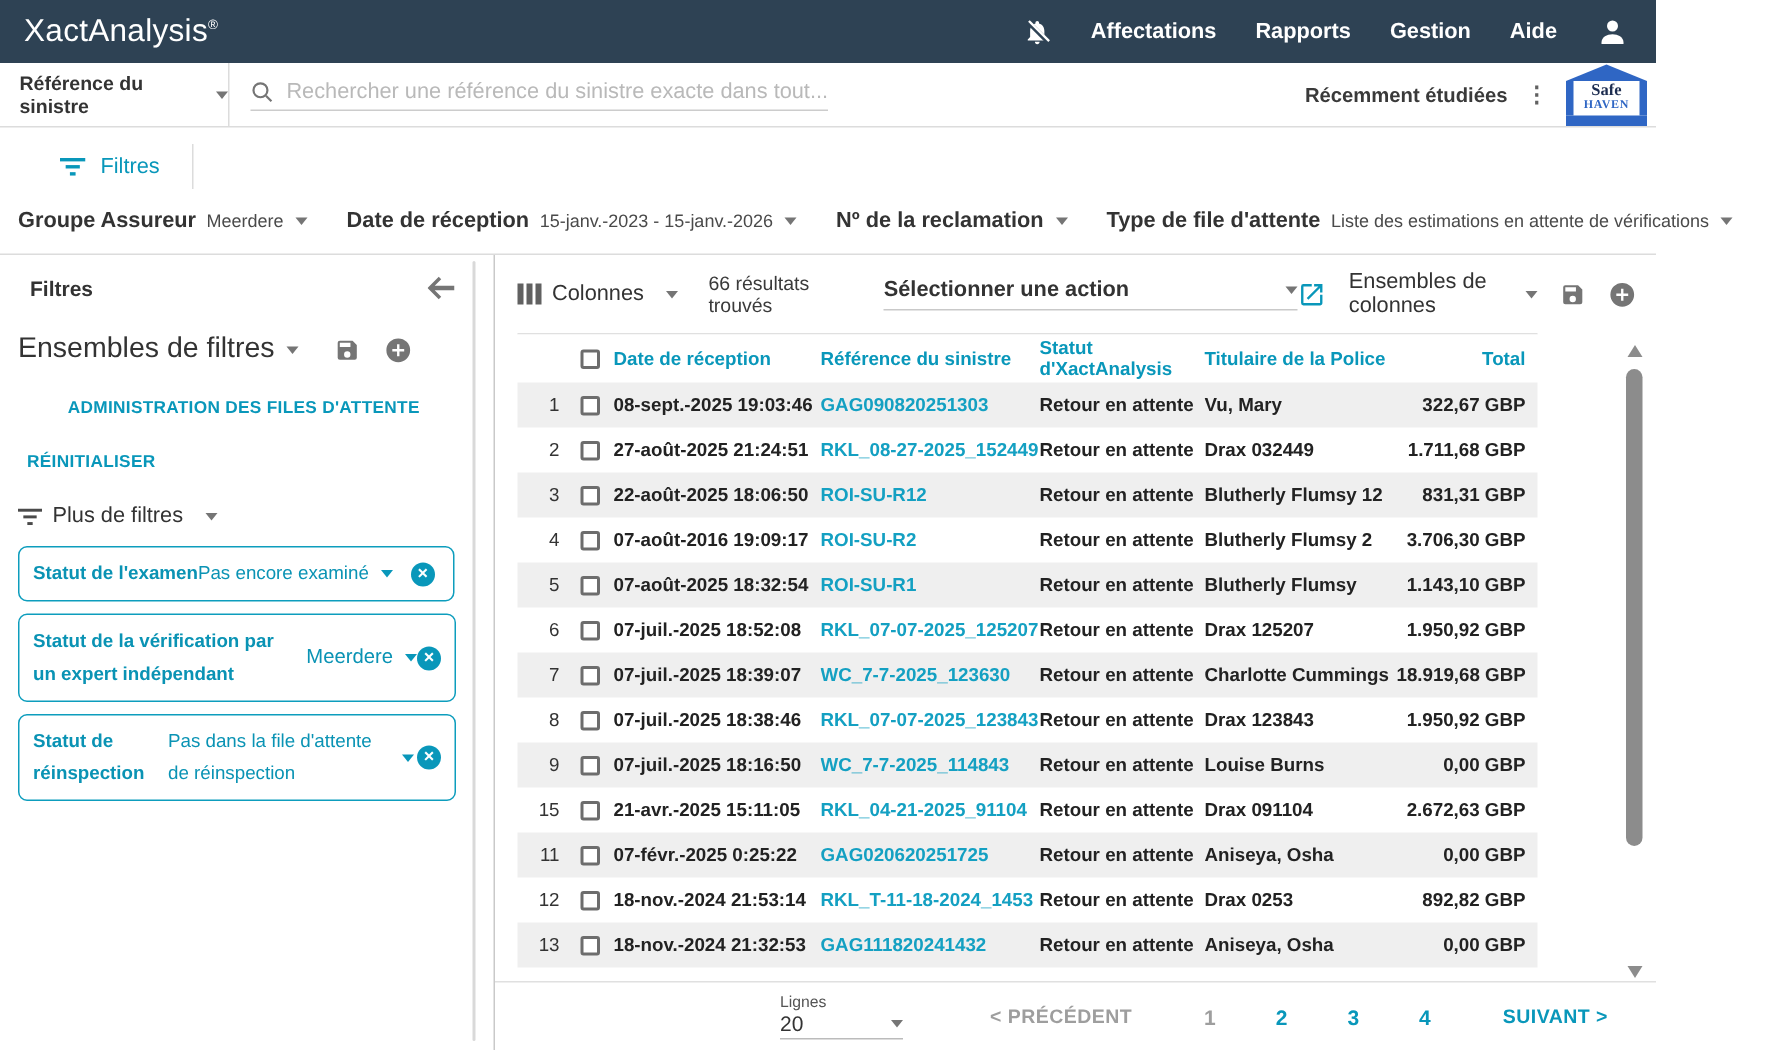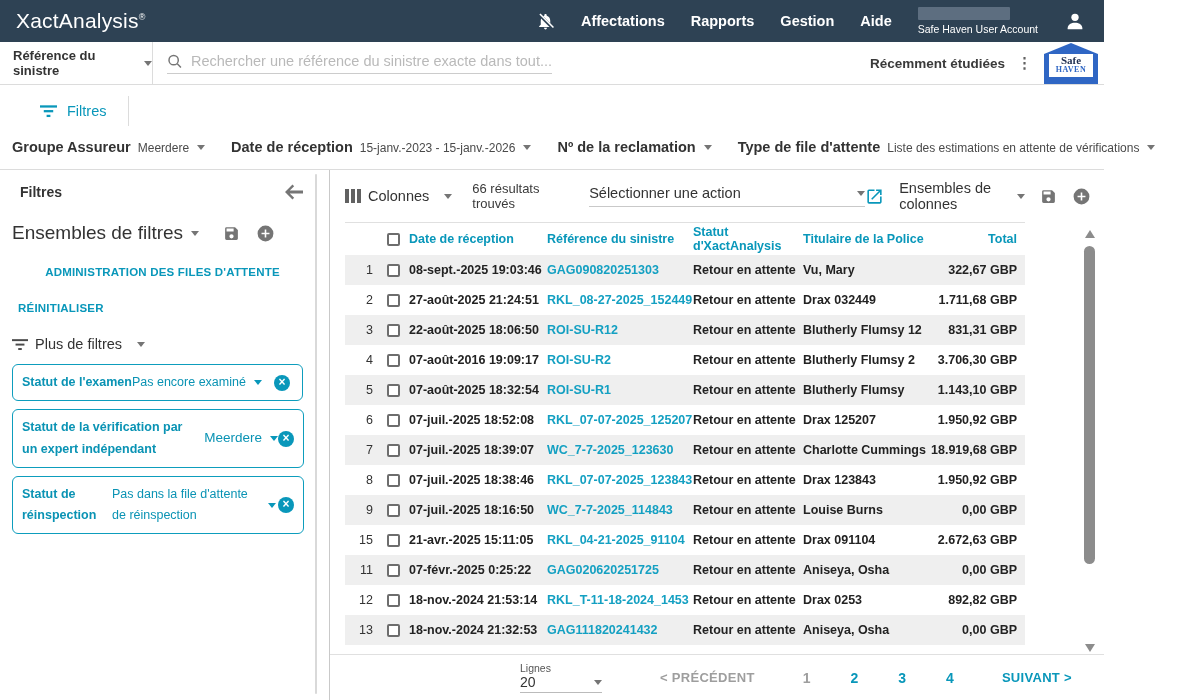--- a/index.html
+++ b/index.html
@@ -74,21 +74,21 @@
   .chip3 .chip-label { width:86px; }
   .chip3 .chip-value { width:148px; margin-left:4px; }
 
   
   .main { flex:1; position:relative; }
   .toolbar { height:52px; display:flex; align-items:center; padding:0 13px 0 15px; }
   .columns-btn { display:flex; align-items:center; gap:7px; font-size:14.5px; color:#333; cursor:pointer; }
   .cols-icon { display:flex; gap:2px; }
   .cols-icon i { width:4px; height:14px; background:#616161; display:block; }
   .results-count { font-size:13px; color:#3a3a3a; margin-left:20px; }
-  .action-select { margin-left:22px; width:330px; border-bottom:1px solid #c9c9c9; display:flex; align-items:flex-start; padding-bottom:5px; font-size:14.5px; color:#333; cursor:pointer; }
+  .action-select { margin-left:22px; width:330px; border-bottom:1px solid #c9c9c9; display:flex; align-items:flex-start; padding-bottom:5px; font-size:14.5px; color:#333; cursor:pointer;font-weight:bold; }
   .action-select .caret { margin-left:auto; }
   .toolbar-right { margin-left:auto; display:flex; align-items:center; gap:15px; }
   .colsets-label { font-size:14.5px; color:#333; display:flex; align-items:center; cursor:pointer; }
 
   
   .table { margin-left:15px; width:680px; border-top:1px solid #e0e0e0; font-size:12.5px; }
   .tr { display:grid; grid-template-columns:34px 30px 138px 146px 110px 128px 1fr; align-items:center; height:30px; padding-right:8px; }
   .tr.head { height:32px; color:#0997ba; font-weight:bold; background:#fff; }
   .tr.odd { background:#efefef; }
   .cell-num { text-align:right; padding-right:6px; color:#333; }
@@ -130,24 +130,20 @@
         <svg width="19" height="19" viewBox="0 0 24 24">
             <path fill="#fff" d="M12 22c1.1 0 2-.9 2-2h-4c0 1.1.9 2 2 2zm6-6v-5c0-3.07-1.63-5.64-4.5-6.32V4c0-.83-.67-1.5-1.5-1.5S10.5 3.17 10.5 4v.68C7.64 5.36 6 7.92 6 11v5l-2 2v1h16v-1l-2-2z"></path>
             <line x1="4" y1="3" x2="21" y2="20" stroke="#2e4254" stroke-width="4"></line>
             <line x1="5" y1="2.5" x2="22" y2="19.5" stroke="#fff" stroke-width="2"></line>
           </svg>
       </span>
       <span class="nav-item">Affectations</span>
       <span class="nav-item">Rapports</span>
       <span class="nav-item">Gestion</span>
       <span class="nav-item">Aide</span>
-      <span class="account">
-        <span class="account-redacted"></span>
-        <span class="account-label">Safe Haven User Account</span>
-      </span>
       <span class="icon-btn">
         <svg width="22" height="22" viewBox="0 0 24 24">
             <circle cx="12" cy="8" r="4" fill="#fff"></circle>
             <path fill="#fff" d="M4 20c0-4 4-6 8-6s8 2 8 6v1H4v-1z"></path>
           </svg>
       </span>
     </div>
   </div>
 
   <div class="searchbar">

